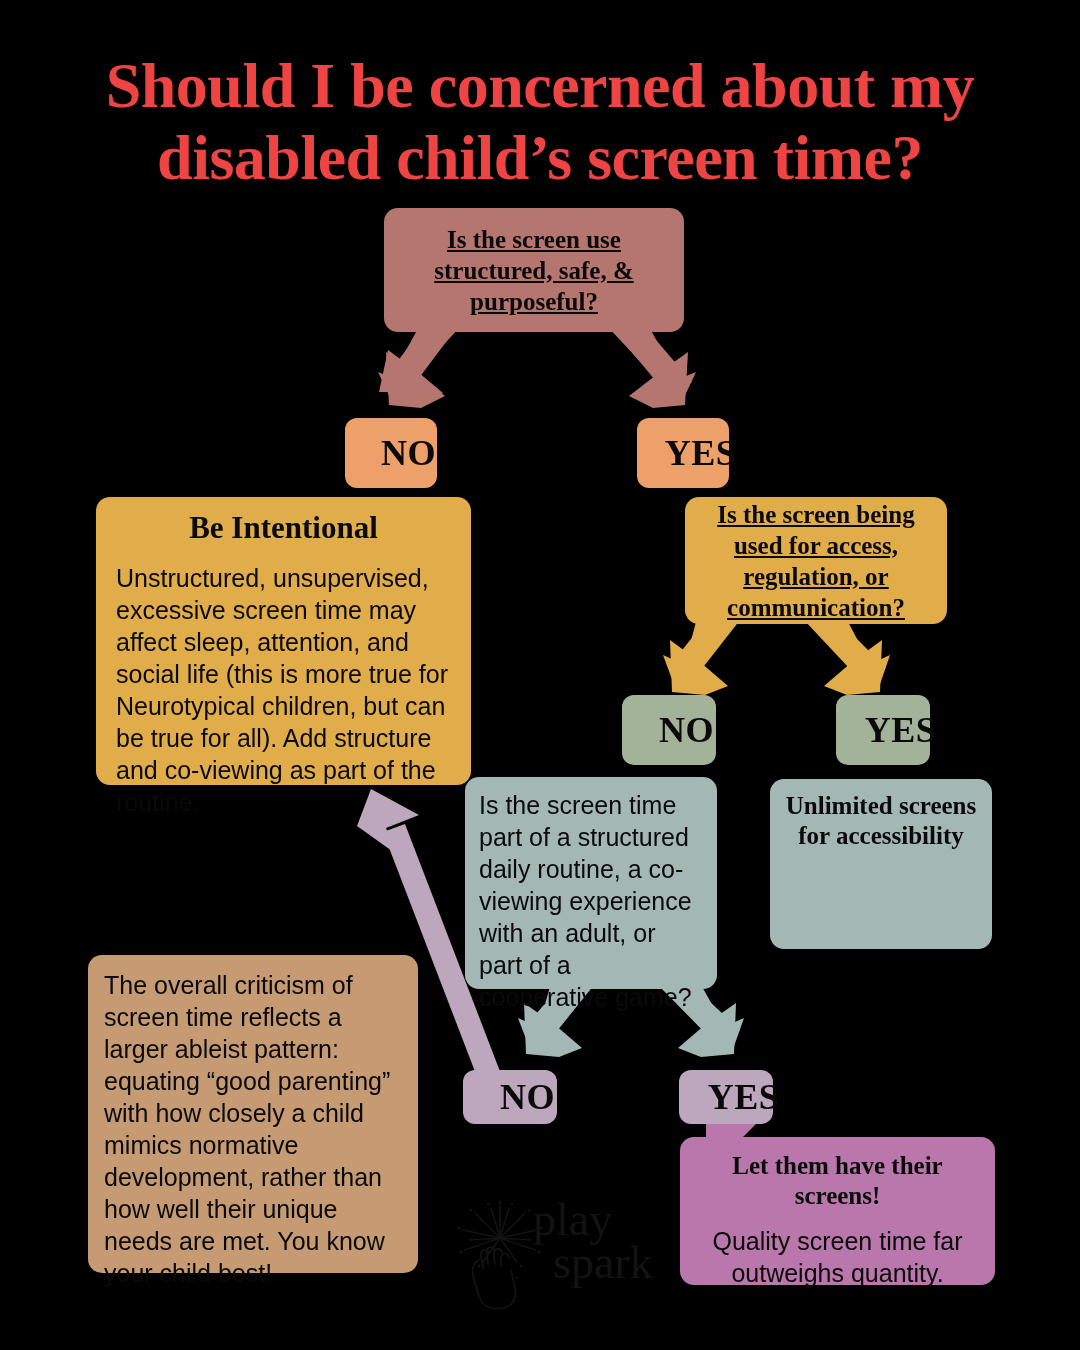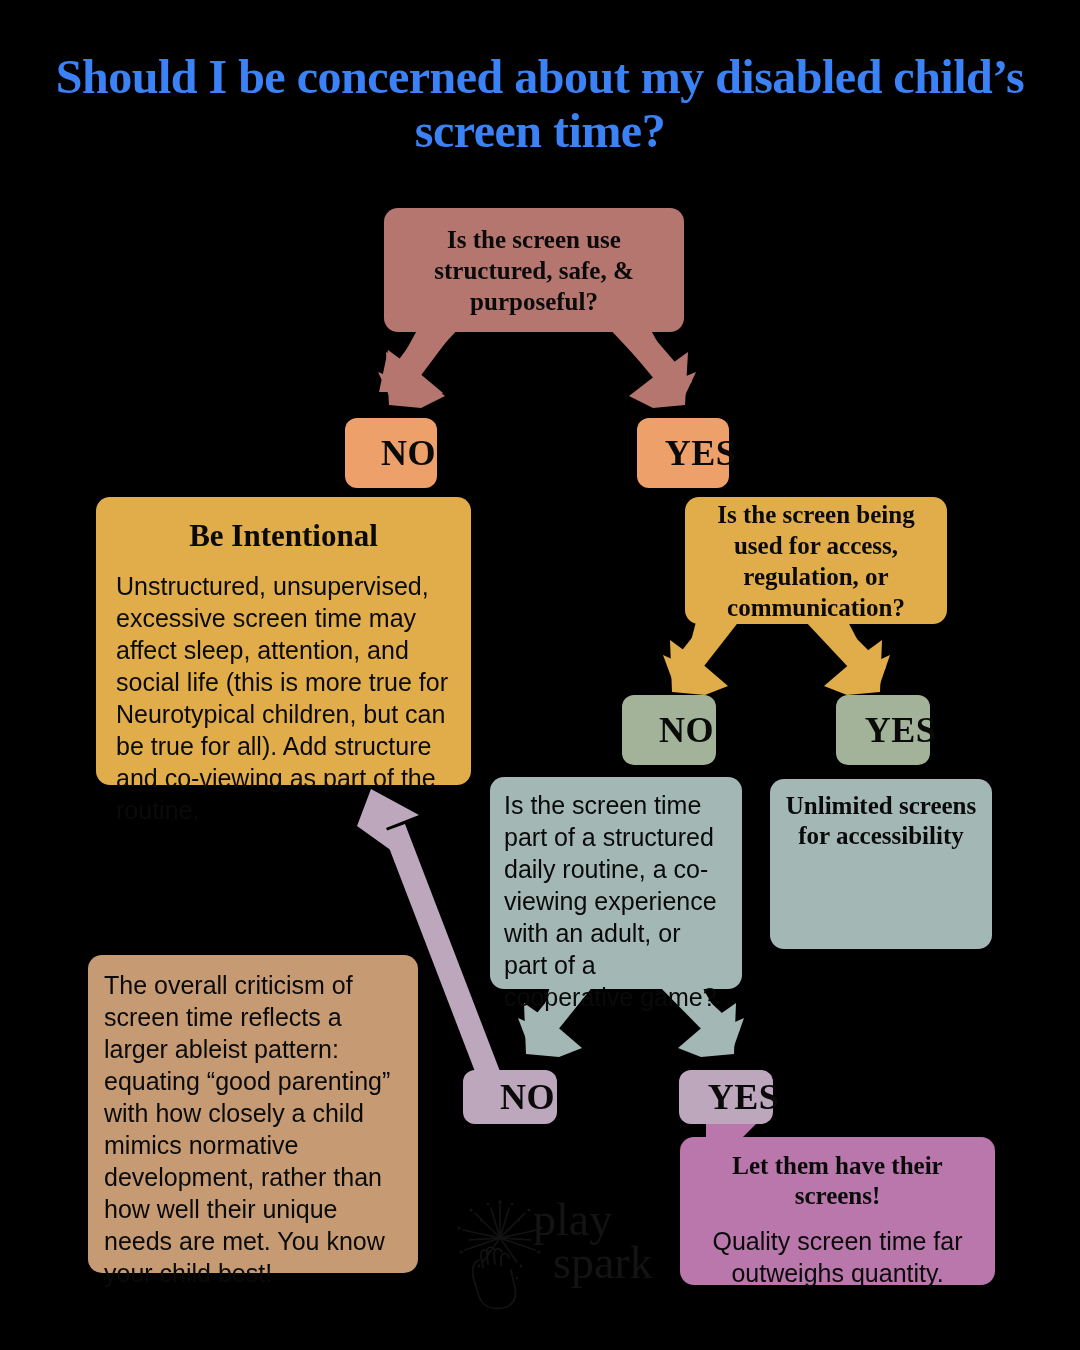--- a/index.html
+++ b/index.html
@@ -32,43 +32,44 @@
 
   
   #infographic-title {
     position: absolute;
     left: 40px;
     top: 50px;
     width: 1000px;
     text-align: center;
     font-family: "Liberation Serif", serif;
     font-weight: bold;
-    font-size: 48px;
+    font-size: 64px;
     line-height: 1.12;
     letter-spacing: -0.5px;
-    color: #3b82f6;
+    color: #ef4444;
     z-index: 2;
   }
 
   
   .qbox, .abox, .plainbox {
     border-radius: 14px;
     padding: 14px 16px;
   }
 
   .qbox {
     font-family: "Liberation Serif", serif;
     font-weight: bold;
     font-size: 25px;
     line-height: 1.24;
     text-align: center;
     color: #0a0a0a;
     display: flex;
     align-items: center;
     justify-content: flex-end;
+    text-decoration: underline;
   }
 
   .badge {
     border-radius: 12px;
     font-family: "Liberation Serif", serif;
     font-weight: bold;
     font-size: 36px;
     color: #0a0a0a;
     display: flex;
     align-items: center;
@@ -97,26 +98,26 @@
     text-align: left;
   }
 
   .body.center { text-align: center; }
 
   
   #node-q1       { left: 384px; top: 208px;  width: 300px; height: 124px; }
   #badge-no-1    { left: 345px; top: 418px;  width: 92px;  height: 70px; }
   #badge-yes-1   { left: 637px; top: 418px;  width: 92px;  height: 70px; }
   #node-intentional { left: 96px; top: 497px; width: 375px; height: 288px;
-                      padding: 20px 20px 14px 20px; }
+                      padding: 12px 20px 14px 20px; }
   #node-q2       { left: 640px; top: 497px;  width: 262px; height: 127px;
                    padding: 10px 12px; margin-left: 45px; }
   #badge-no-2    { left: 622px; top: 695px;  width: 94px;  height: 70px; }
   #badge-yes-2   { left: 836px; top: 695px;  width: 94px;  height: 70px; }
-  #node-q3       { left: 490px; top: 777px;  width: 252px; height: 212px;
+  #node-q3       { left: 465px; top: 777px;  width: 252px; height: 212px;
                    padding: 12px 14px; }
   #node-unlimited{ left: 770px; top: 779px;  width: 222px; height: 170px;
                    padding: 12px 4px; }
   #badge-no-3    { left: 463px; top: 1070px; width: 94px;  height: 54px; }
   #badge-yes-3   { left: 679px; top: 1070px; width: 94px;  height: 54px; }
   #node-letthem  { left: 680px; top: 1137px; width: 315px; height: 148px;
                    padding: 14px 16px; }
   #node-criticism{ left: 88px;  top: 955px;  width: 330px; height: 318px;
                    padding: 14px 16px; }
 

